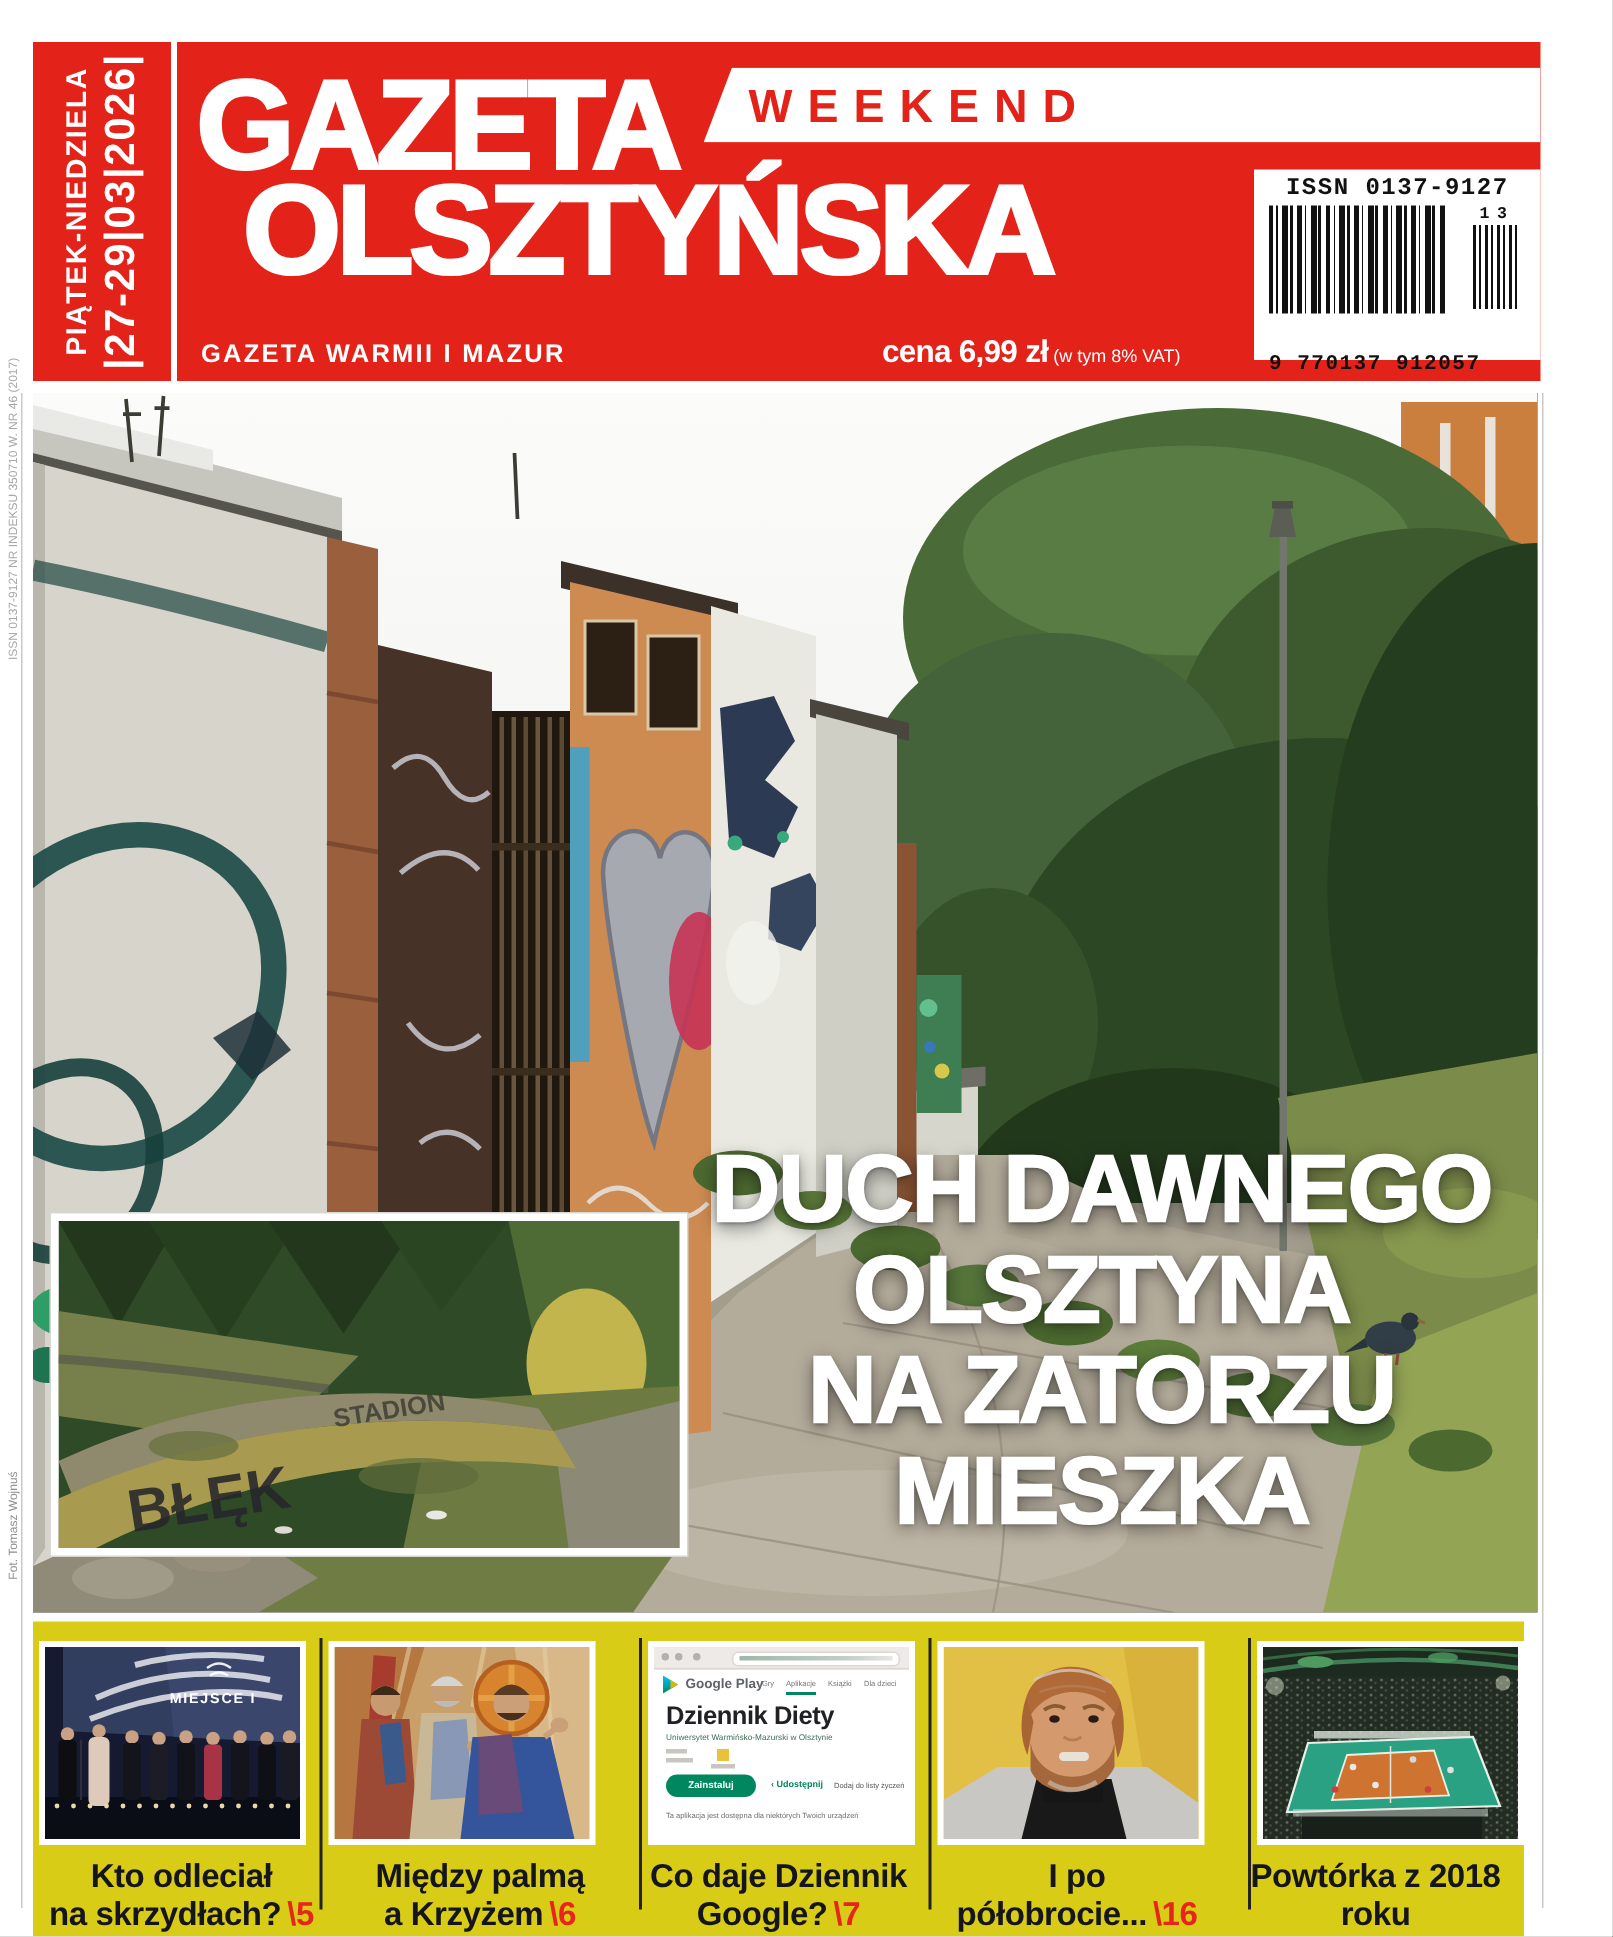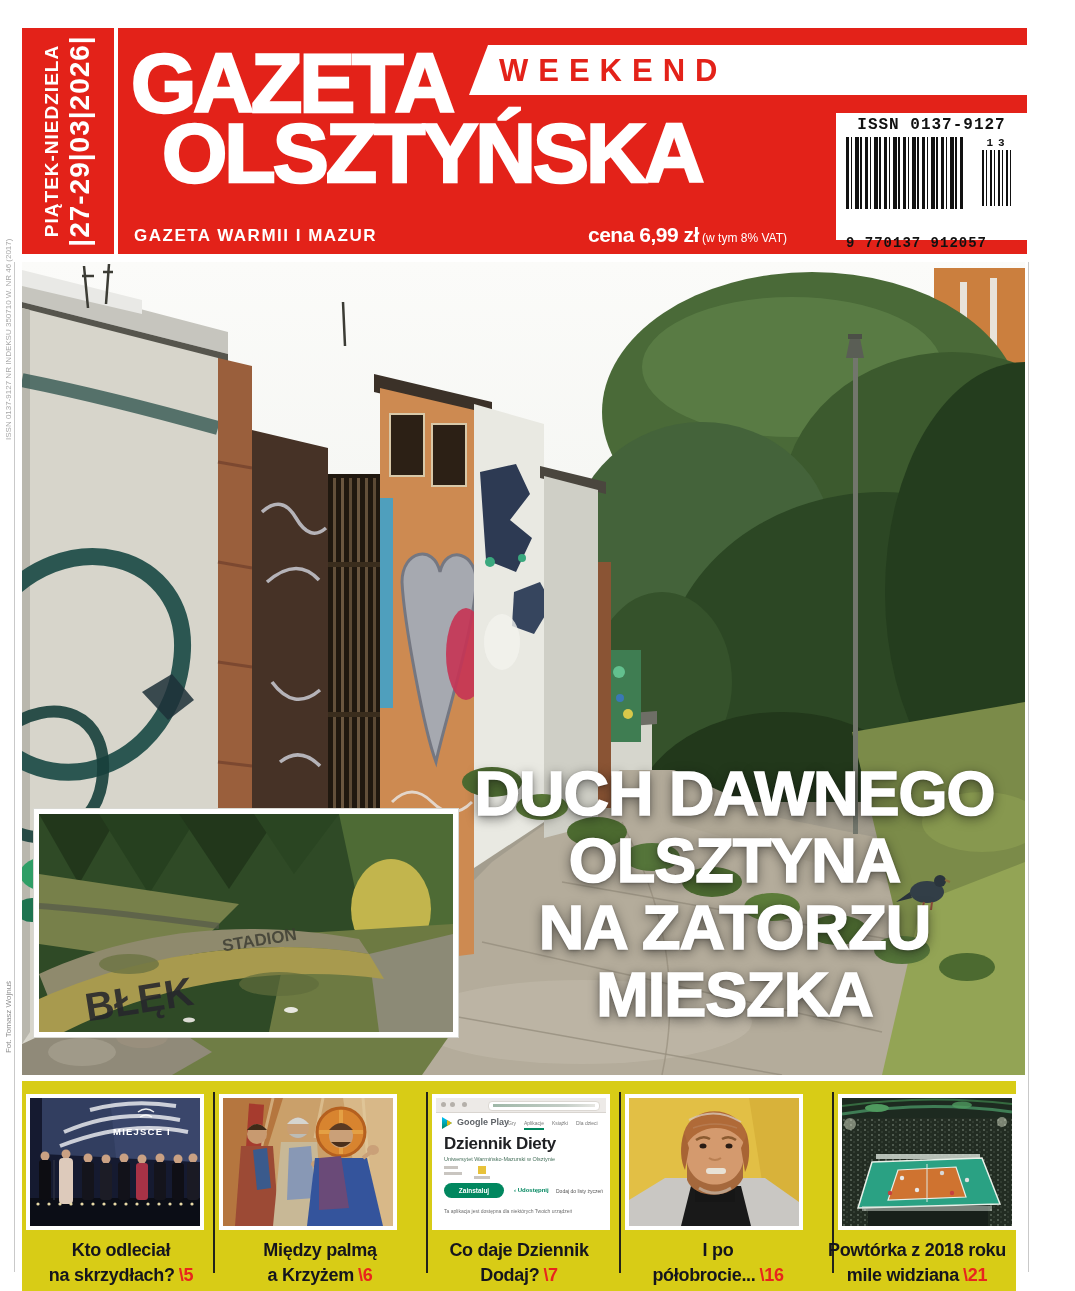--- a/index.html
+++ b/index.html
@@ -61,21 +61,21 @@
       -webkit-text-stroke:1.6px #fff;text-shadow:0 3px 12px rgba(15,15,15,.6),0 1px 3px rgba(15,15,15,.5);}
   .inset{position:absolute;left:12px;top:547px;width:424px;height:228px;background:#fff;
       box-shadow:0 0 0 1px #d8d8d2;}
   .inset svg{position:absolute;left:5px;top:5px;}
 
   
   .footer{position:absolute;left:22px;top:1081px;width:994px;height:210px;background:var(--yellow);}
   .divider{position:absolute;top:11px;width:2px;height:181px;background:#23231a;}
   .thumb{position:absolute;top:13px;width:178px;height:136px;background:#fff;}
   .thumb>svg,.thumb>.t3{position:absolute;left:4px;top:4px;}
-  .cap{position:absolute;top:157px;text-align:center;font-weight:bold;font-size:18px;
+  .cap{position:absolute;top:157px;text-align:center;font-weight:bold;font-size:22px;
       line-height:25px;color:var(--capdark);letter-spacing:-.3px;}
   .cap .pg{color:var(--pgred);margin-left:4px;}
 
   
   .t3{width:170px;height:128px;background:#fff;overflow:hidden;font-family:"Liberation Sans",sans-serif;}
   .gp-chrome{position:absolute;left:0;top:0;width:170px;height:14px;background:#edeae7;border-bottom:1px solid #d9d5d0;}
   .gp-dot{position:absolute;top:4px;width:5px;height:5px;border-radius:50%;background:#b5b0aa;}
   .gp-url{position:absolute;left:52px;top:3px;width:110px;height:8px;background:#fff;border:1px solid #dcd8d3;
       border-radius:4px;overflow:hidden;}
   .gp-url i{display:block;margin:2px 4px;height:3px;background:linear-gradient(90deg,#9fb8a8,#c3cdc6 70%,#e6e6e2);}
@@ -433,21 +433,21 @@
             <i style="left:30px;top:10px;width:16px;height:3px"></i>
         </div>
         <div class="gp-btn">Zainstaluj</div>
         <div class="gp-share">‹ <span>Udostępnij</span></div>
         <div class="gp-wish">Dodaj do listy życzeń</div>
         <div class="gp-note">Ta aplikacja jest dostępna dla niektórych Twoich urządzeń</div>
       </div>
     </div>
     <div class="cap" style="left:398px;width:198px">
       <span>Co daje Dziennik</span><br>
-      <span>Dodaj?</span><span class="pg">\7</span>
+      <span>Google?</span><span class="pg">\7</span>
     </div>
 
     <div class="thumb" style="left:603px">
       <svg width="170" height="128" viewBox="0 0 170 128">
         <rect width="170" height="128" fill="#e2bf45"></rect>
         <polygon points="120,0 170,0 170,128 140,128" fill="#d8b23a"></polygon>
         <polygon points="0,102 36,80 136,80 170,104 170,128 0,128" fill="#c9c7c3"></polygon>
         <polygon points="52,128 62,88 112,88 122,128" fill="#191919"></polygon>
         <rect x="66" y="76" width="40" height="28" fill="#161616"></rect>
         <ellipse cx="86" cy="52" rx="31" ry="37" fill="#d49a6e"></ellipse>

